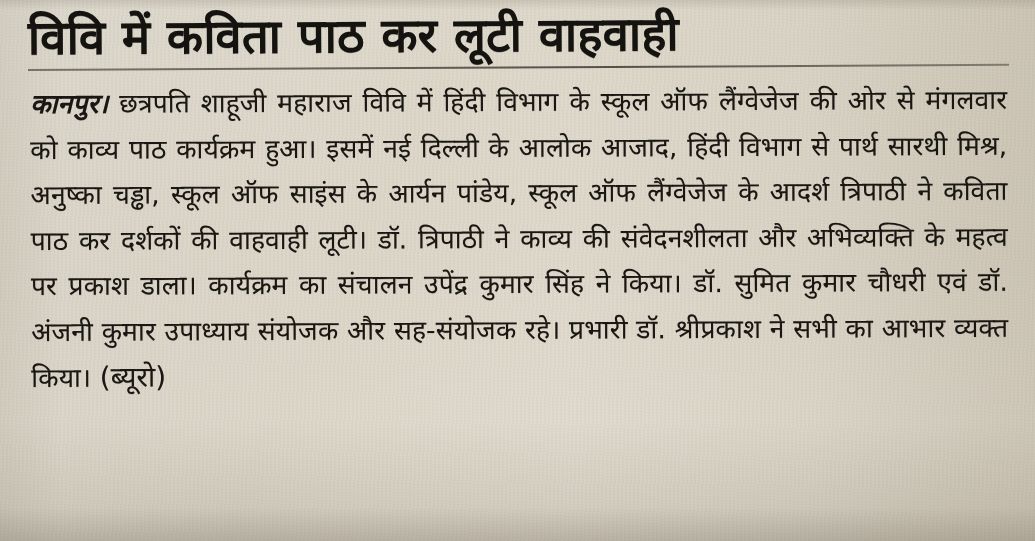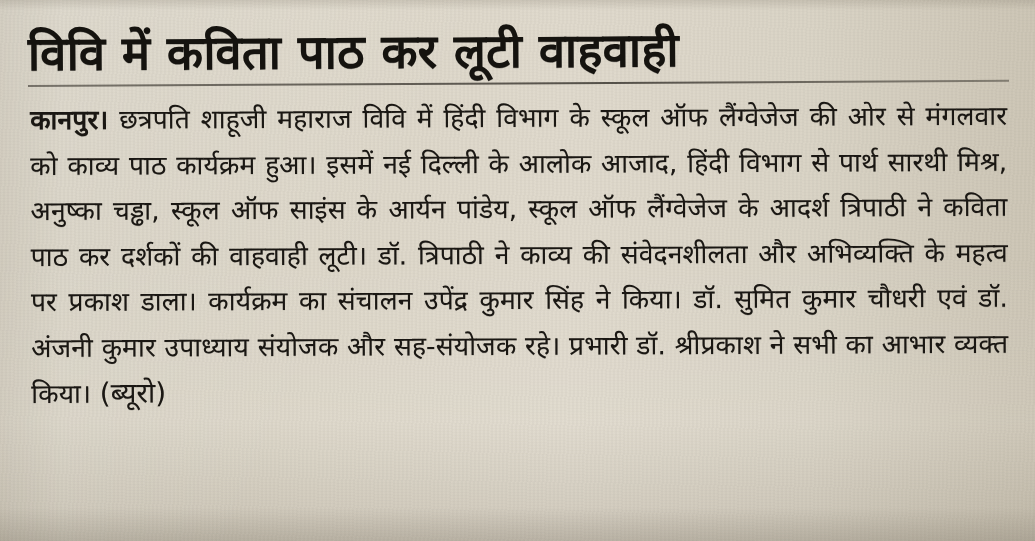--- a/index.html
+++ b/index.html
@@ -11,21 +11,21 @@
     height: 541px;
     overflow: hidden;
     background: #cfc9bb;
     font-family: "DejaVu Sans", sans-serif;
   }
   .clipping {
     position: relative;
     width: 1035px;
     height: 541px;
     box-sizing: border-box;
-    padding: 22px 18px 10px 22px;
+    padding: 6px 18px 10px 22px;
     background:
       linear-gradient(115deg, rgba(255,255,255,0.22) 0%, rgba(255,255,255,0.0) 38%),
       linear-gradient(0deg, rgba(120,110,95,0.16) 0%, rgba(255,255,255,0.05) 22%, rgba(255,255,255,0.0) 55%),
       linear-gradient(90deg, #c9c2b2 0%, #d6d0c1 6%, #ddd7c9 30%, #e0dacd 55%, #dad4c6 78%, #cdc6b6 100%);
   }
   .grain {
     position: absolute;
     inset: 0;
     pointer-events: none;
     background-image:
@@ -83,20 +83,21 @@
     text-align: justify;
     text-justify: inter-word;
     letter-spacing: 0.1px;
     margin: 0 10px 0 8px;
     transform: rotate(-0.25deg);
     transform-origin: left top;
     text-shadow: 0 0.4px 0 rgba(0,0,0,0.22);
   }
   .body-text .lead {
     font-weight: 700;
+    font-style: italic;
   }
   .byline {
     font-size: 28px;
   }
 </style>
 </head>
 <body>
 
 <div class="clipping">
   <div class="edge-shadow-top"></div>

